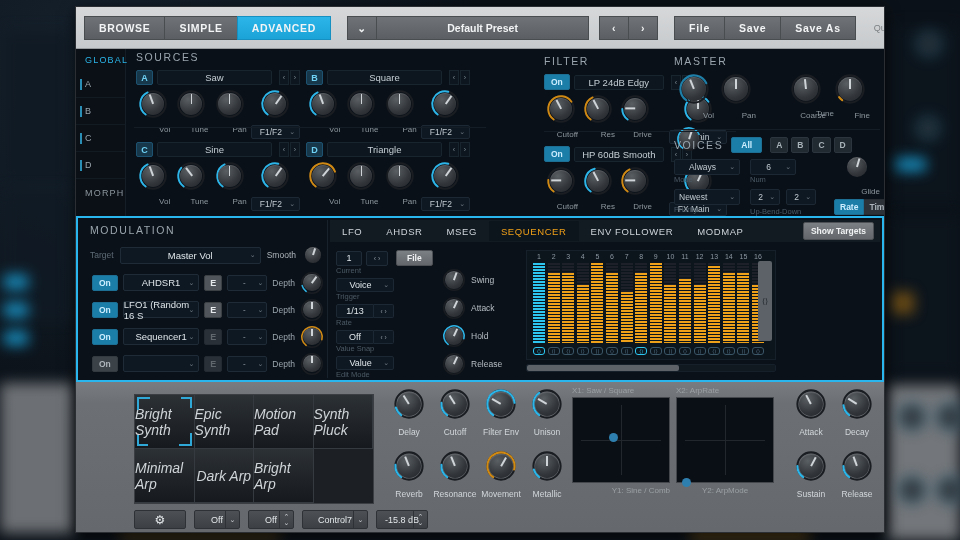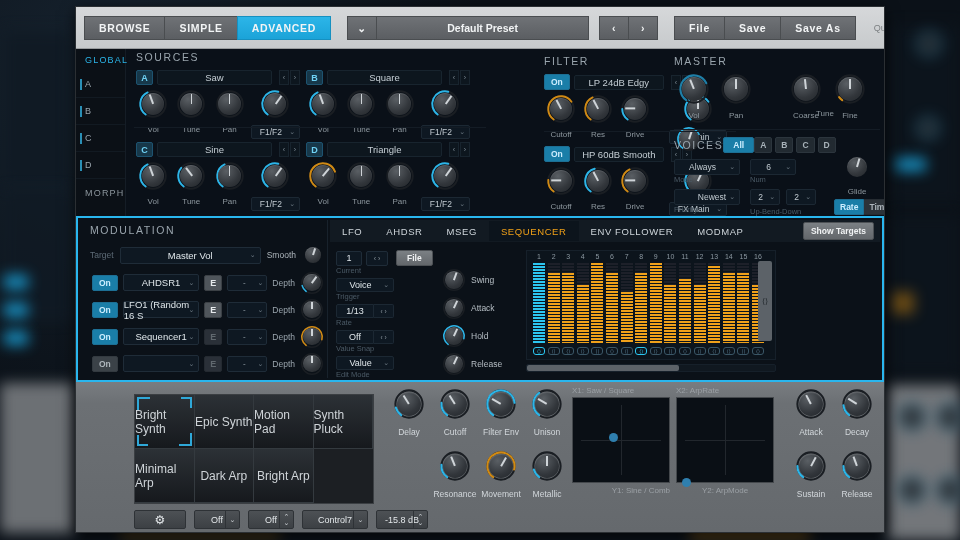--- a/index.html
+++ b/index.html
@@ -106,21 +106,21 @@
     background:#1a7ea8; color:#cdeeff; font-size:8.5px; font-weight:bold;
     padding:2px 6px; border-radius:2px; cursor:pointer; border:1px solid #1d6f94;
   }
   .src-name {
     flex:1; height:15px; background:#0d161e; border:1px solid #18242e; border-radius:2px;
     color:#c5ced4; font-size:9.5px; display:flex; align-items:center; justify-content:center;
   }
   .arrows { display:flex; gap:1px; margin-left:3px; }
   .arw { width:10px; height:15px; background:#0d161e; border:1px solid #18242e;
     color:#7f8c95; font-size:7px; display:flex; align-items:center; justify-content:center; cursor:pointer;}
-  .klabel { color:#8d979e; font-size:8px; text-align:center; margin-top:2px; }
+  .klabel { color:#8d979e; font-size:8px; text-align:right; margin-top:2px; }
   .dd {
     background:#0e1822; border:1px solid #1c2833; border-radius:2px; color:#c2cbd1;
     font-size:8.5px; display:flex; align-items:center; justify-content:space-between;
     padding:0 4px; cursor:pointer; height:14px;
   }
   .dd .cv { color:#6d7a84; font-size:7px; margin-left:3px;}
   .sub { color:#4b5a66; font-size:7.5px; }
 
   
   #modpanel {
@@ -161,22 +161,22 @@
      color:#5a7d92; font-size:5px; display:flex; align-items:center; justify-content:center; }
   .seq-gate.on { border-color:#2cc6f0; color:#2cc6f0; }
 
   
   #perform { position:absolute; left:0; top:333px; width:808px; height:150px;
     background: linear-gradient(180deg,#797d81 0%, #6c7074 14%, #65696d 100%); }
   .pad-grid { position:absolute; left:58px; top:12px; width:240px; height:110px;
     background:#1c1f23; border:1px solid #3b3f43; display:grid;
     grid-template-columns:repeat(4,1fr); grid-template-rows:repeat(2,1fr); }
   .pad { border-right:1px solid #343a3f; border-bottom:1px solid #343a3f;
-    display:flex; align-items:center; justify-content:center; color:#cfd4d8; font-size:12px;
-    background: linear-gradient(180deg,#2c3136,#16191d); cursor:pointer; position:relative;}
+    display:flex; align-items:center; justify-content:center; color:#cfd4d8; font-size:14px;
+    background: linear-gradient(180deg,#2c3136,#16191d); cursor:pointer; position:relative;font-style:italic;}
   .pad.sel::before, .pad.sel::after { content:''; position:absolute; width:11px; height:11px; }
   .pad.sel::before { left:2px; top:2px; border-left:2px solid #2fa8d8; border-top:2px solid #2fa8d8;}
   .pad.sel::after { right:2px; bottom:2px; border-right:2px solid #2fa8d8; border-bottom:2px solid #2fa8d8;}
   .pad .c2 { position:absolute; right:2px; top:2px; width:11px; height:11px; }
   .pad .c3 { position:absolute; left:2px; bottom:2px; width:11px; height:11px; }
   .pad.sel .c2 { border-right:2px solid #2fa8d8; border-top:2px solid #2fa8d8; }
   .pad.sel .c3 { border-left:2px solid #2fa8d8; border-bottom:2px solid #2fa8d8; }
 
   .ctl { height:19px; background:linear-gradient(180deg,#4d5155,#3c4044); border:1px solid #2e3236;
     border-radius:2px; color:#e3e7ea; font-size:9px; display:flex; align-items:center;
@@ -643,21 +643,21 @@
                 <path d="M 10.249200582032222 33.92558475291287 A 17 17 0 0 1 6.423196329196021 30.230855393584818" fill="none" stroke="#d08a14" stroke-width="2.6" stroke-linecap="round"></path>
               </svg>
     <div class="cap"></div>
     <div class="ind" style="transform:rotate(0deg)"></div>
   </div><div class="klabel">Fine</div></div>
           <div class="klabel" style="position: absolute; left: 134px; top: 34px; width: 34px; text-align: center;">Tune</div>
         </div>
     </div>
 
     <div class="panel" style="left:598px;top:88px;width:205px;">
-      <div style="display:flex;align-items:center;">
+      <div style="display:flex;align-items:center;gap:8px;">
         <span class="section-title">VOICES</span>
         <span class="on-btn" style="padding:2px 9px;">All</span>
         <span id="voice-letters" style="display:flex;gap:3px;">
             <span style="background: rgb(34, 42, 49); border: 1px solid rgb(44, 53, 61); color: rgb(168, 178, 185); font-size: 8.5px; font-weight: bold; padding: 2px 5px; border-radius: 2px; cursor: pointer;">A</span>
             <span style="background: rgb(34, 42, 49); border: 1px solid rgb(44, 53, 61); color: rgb(168, 178, 185); font-size: 8.5px; font-weight: bold; padding: 2px 5px; border-radius: 2px; cursor: pointer;">B</span>
             <span style="background: rgb(34, 42, 49); border: 1px solid rgb(44, 53, 61); color: rgb(168, 178, 185); font-size: 8.5px; font-weight: bold; padding: 2px 5px; border-radius: 2px; cursor: pointer;">C</span>
             <span style="background: rgb(34, 42, 49); border: 1px solid rgb(44, 53, 61); color: rgb(168, 178, 185); font-size: 8.5px; font-weight: bold; padding: 2px 5px; border-radius: 2px; cursor: pointer;">D</span>
           </span>
       </div>
       <div style="position:relative;margin-top:6px;">
@@ -670,21 +670,21 @@
         </div>
         <div style="position:absolute;left:76px;top:0;width:46px;">
           <div class="dd" style="height:16px">
             <span style="flex:1;text-align:center">6</span>
             <span class="cv">⌄</span>
           </div>
           <div class="sub">Num</div>
         </div>
         <div style="position:absolute;left:0;top:30px;width:66px;">
           <div class="dd" style="height:16px">
-            <span style="flex:1;text-align:right">Newest</span>
+            <span style="flex:1;text-align:left">Newest</span>
             <span class="cv">⌄</span>
           </div>
           <div class="sub">Priority</div>
         </div>
         <div style="position:absolute;left:76px;top:30px;width:30px;">
           <div class="dd" style="height:16px">
             <span style="flex:1;text-align:center">2</span>
             <span class="cv">⌄</span>
           </div>
         </div>
@@ -1098,20 +1098,28 @@
     <div class="ind" style="transform:rotate(-60deg)"></div>
   </div><div class="pknob-lbl">Filter Env</div></div>
           <div style="position: absolute; left: 138px; top: 0px; width: 46px; text-align: center;"><div class="knob" style="width:32px;height:32px;">
     <svg class="ring" viewBox="0 0 40 40">
                 <circle cx="20" cy="20" r="17" fill="none" stroke="#1a1e23" stroke-width="2.6"></circle>
                 <path d="M 10.249200582032222 33.92558475291287 A 17 17 0 0 1 10.249200582032211 6.074415247087144" fill="none" stroke="#2cb5e8" stroke-width="2.6" stroke-linecap="round"></path>
               </svg>
     <div class="cap"></div>
     <div class="ind" style="transform:rotate(-60deg)"></div>
   </div><div class="pknob-lbl">Unison</div></div>
+          <div style="position: absolute; left: 0px; top: 62px; width: 46px; text-align: center;"><div class="knob" style="width:32px;height:32px;">
+    <svg class="ring" viewBox="0 0 40 40">
+                <circle cx="20" cy="20" r="17" fill="none" stroke="#1a1e23" stroke-width="2.6"></circle>
+                <path d="M 10.249200582032222 33.92558475291287 A 17 17 0 0 1 3.064690132440326 18.518352373289815" fill="none" stroke="#2cb5e8" stroke-width="2.6" stroke-linecap="round"></path>
+              </svg>
+    <div class="cap"></div>
+    <div class="ind" style="transform:rotate(-22deg)"></div>
+  </div><div class="pknob-lbl">Reverb</div></div>
           <div style="position: absolute; left: 46px; top: 62px; width: 46px; text-align: center;"><div class="knob" style="width:32px;height:32px;">
     <svg class="ring" viewBox="0 0 40 40">
                 <circle cx="20" cy="20" r="17" fill="none" stroke="#1a1e23" stroke-width="2.6"></circle>
                 <path d="M 10.249200582032222 33.92558475291287 A 17 17 0 0 1 3.064690132440326 18.518352373289815" fill="none" stroke="#2cb5e8" stroke-width="2.6" stroke-linecap="round"></path>
               </svg>
     <div class="cap"></div>
     <div class="ind" style="transform:rotate(-22deg)"></div>
   </div><div class="pknob-lbl">Resonance</div></div>
           <div style="position: absolute; left: 92px; top: 62px; width: 46px; text-align: center;"><div class="knob" style="width:32px;height:32px;">
     <svg class="ring" viewBox="0 0 40 40">

